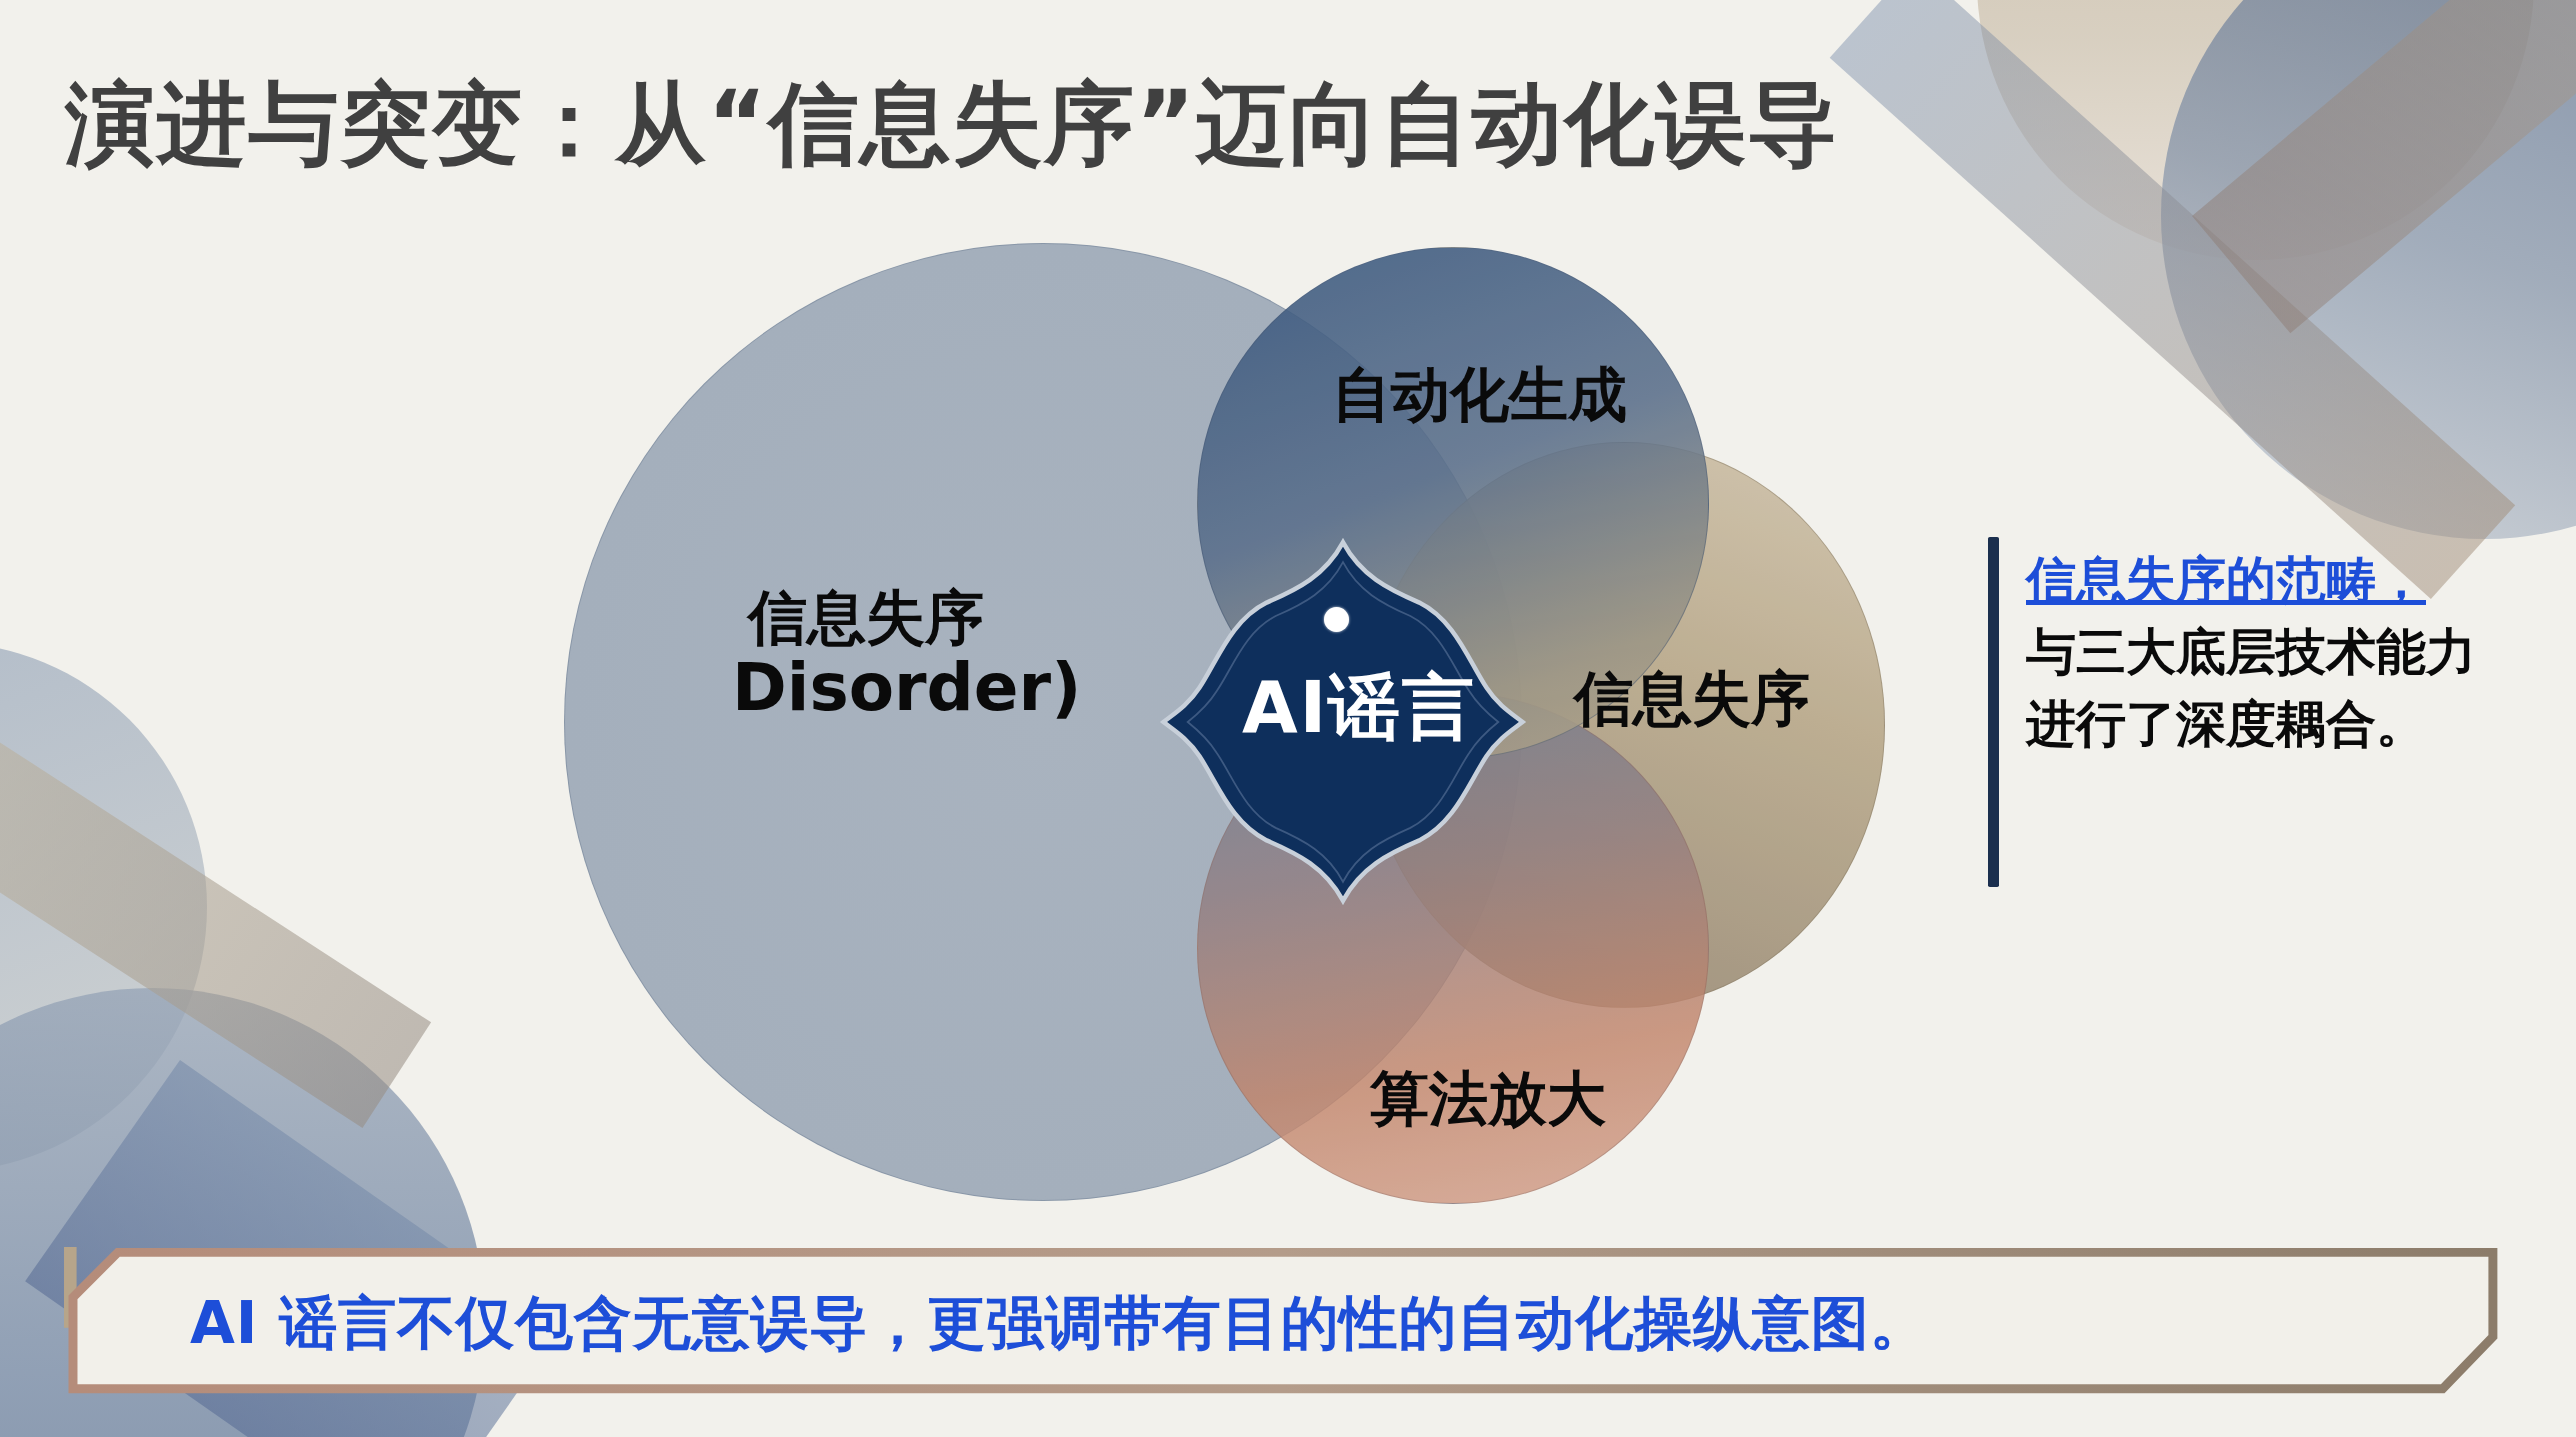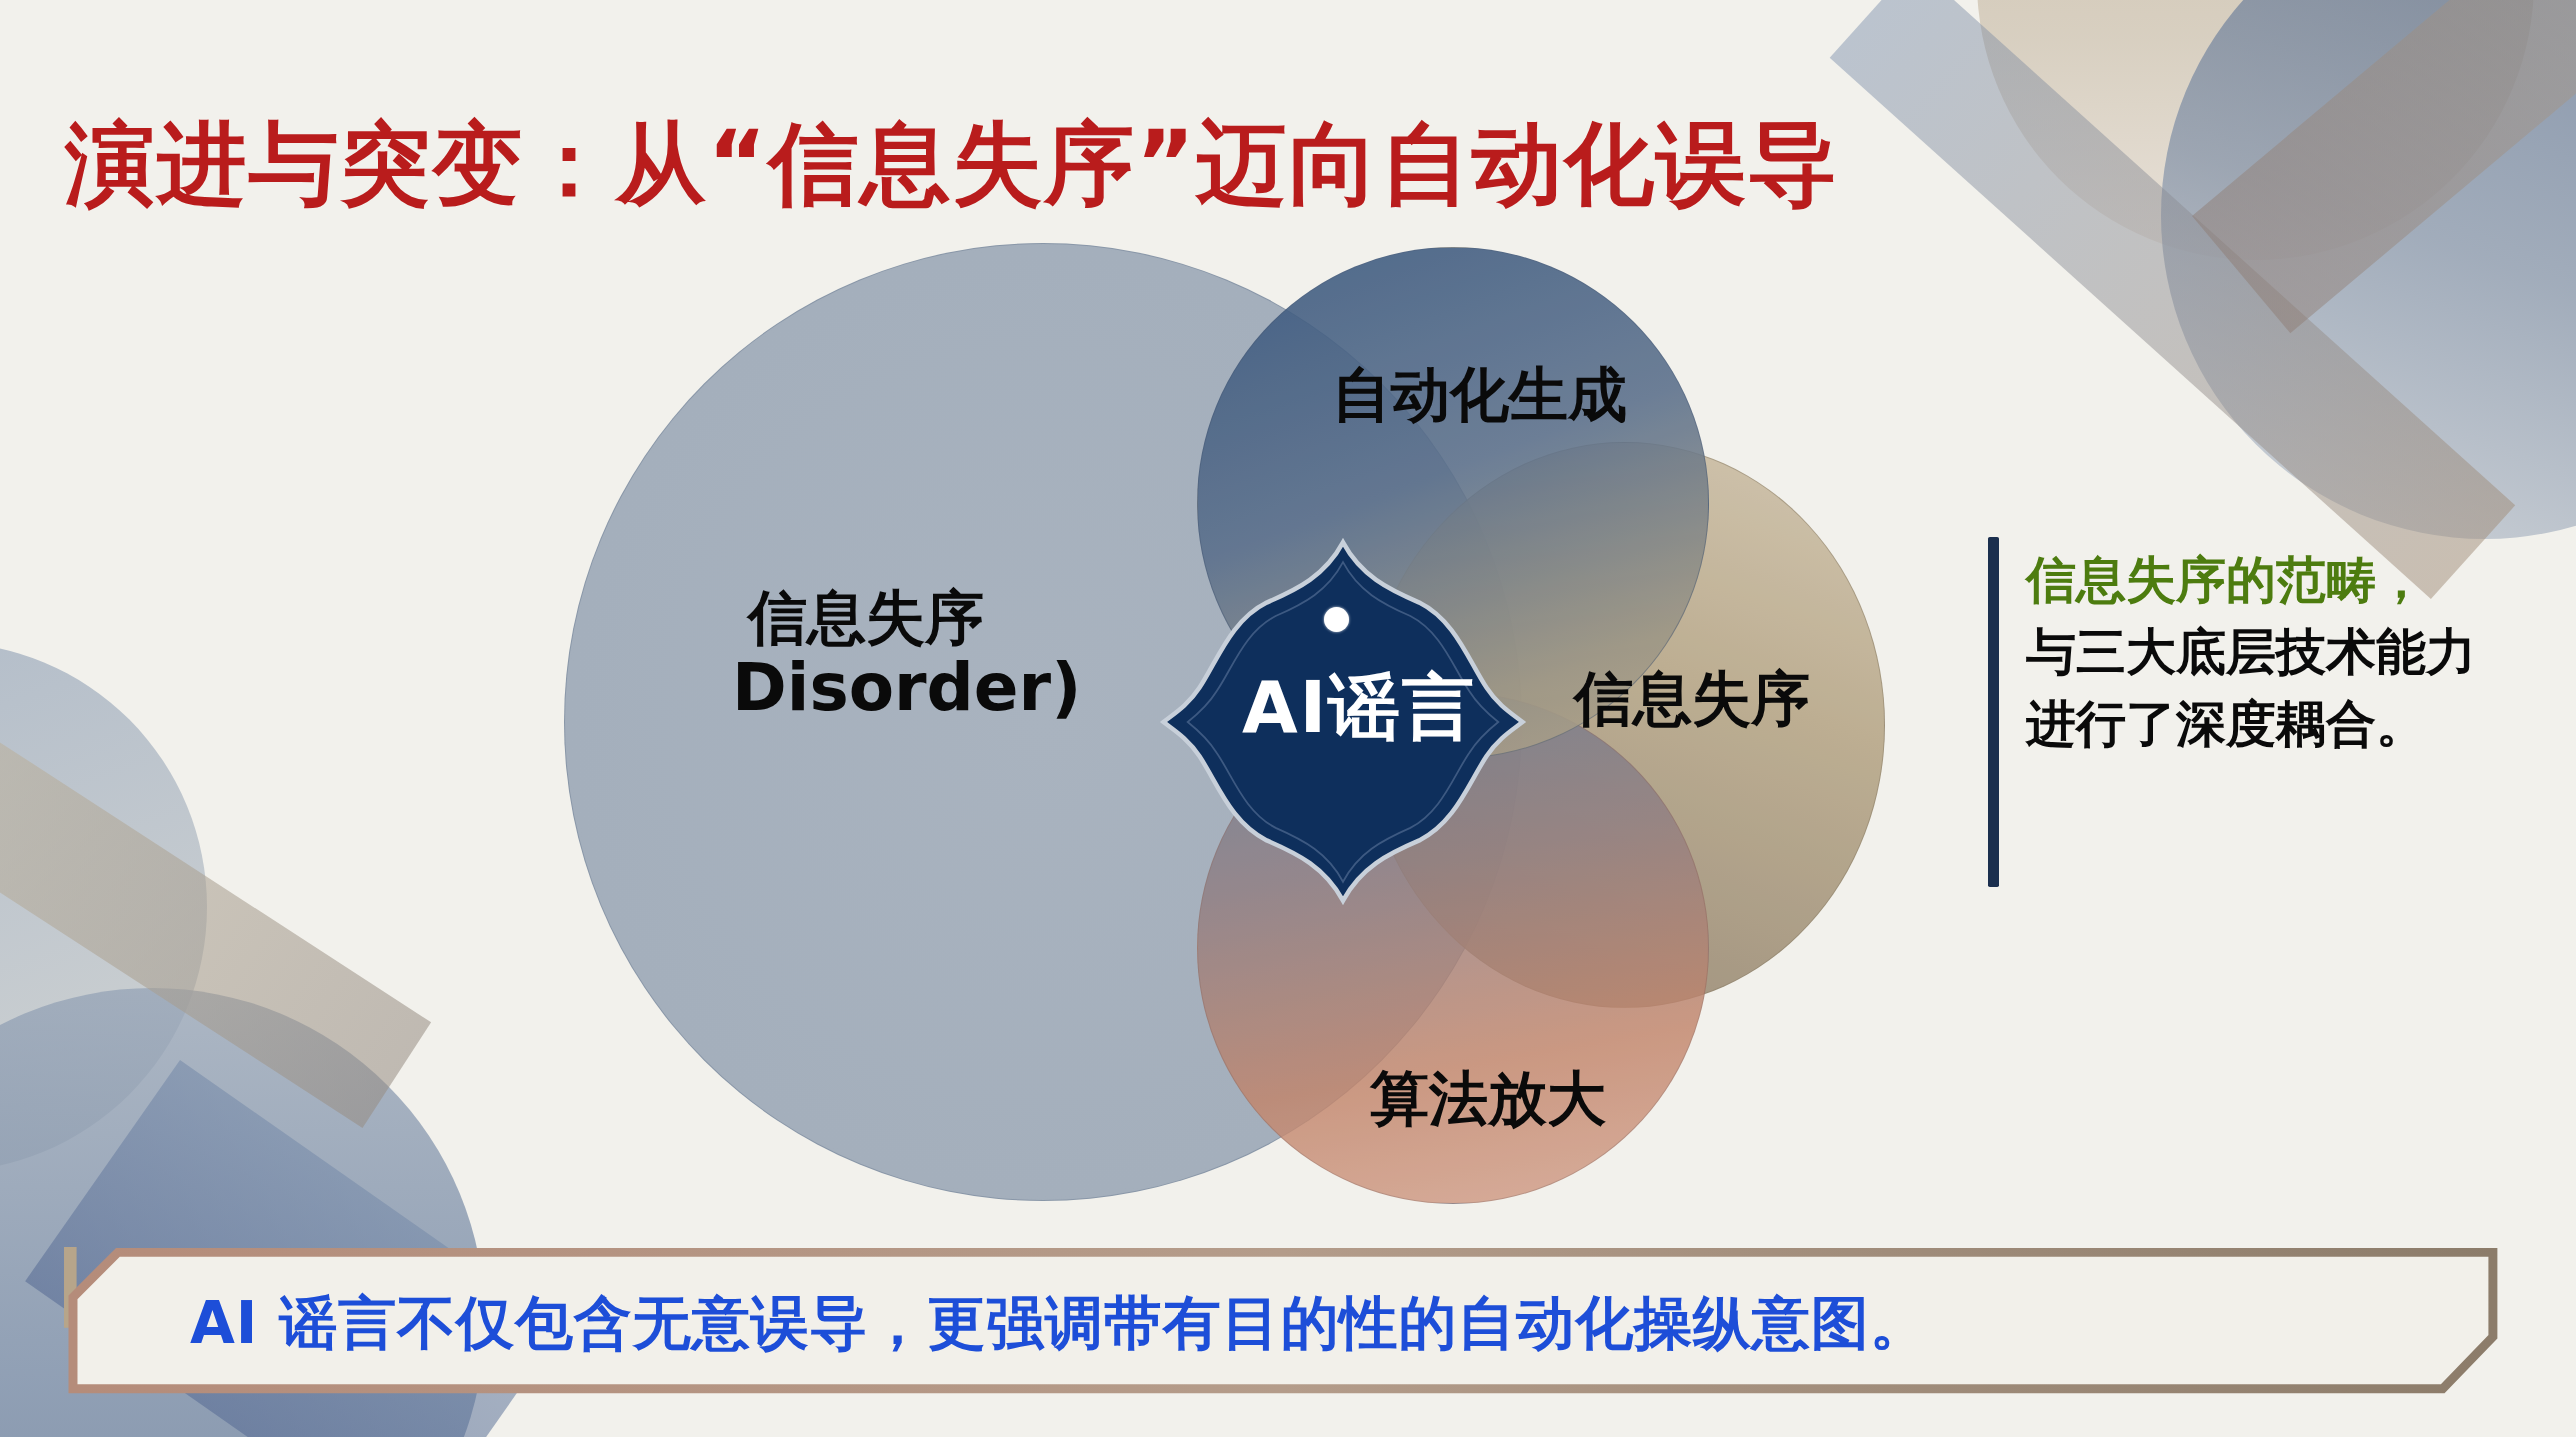--- a/index.html
+++ b/index.html
@@ -7,22 +7,22 @@
     width:2576px; height:1438px; overflow:hidden; position:relative;
     background:#f2f1ec;
     font-family:"DejaVu Sans","Liberation Sans",sans-serif;
   }
   .abs { position:absolute; }
   
   .deco { position:absolute; border-radius:50%; }
   .slab { position:absolute; transform-origin:0 0; }
 
   .title {
-    left:65px; top:70px; font-size:90px; font-weight:bold; color:#b91c1c;
-    letter-spacing:1.8px; white-space:nowrap; line-height:108px;margin-top:40px;
+    left:65px; top:70px; font-size:90px; font-weight:bold; color:#404040;
+    letter-spacing:1.8px; white-space:nowrap; line-height:108px;
   }
 
   .circle { position:absolute; border-radius:50%; }
   .c-big {
     left:564px; top:243px; width:956px; height:956px;
     background:radial-gradient(circle at 50% 50%, #a9b3bf 0%, #a4afbc 70%, #9ba7b5 100%);
     border:1.8px solid rgba(120,135,155,0.6);
   }
   .c-top {
     left:1197px; top:247px; width:510px; height:510px;
@@ -62,21 +62,21 @@
   }
 
   .side-bar {
     position:absolute; left:1988px; top:537px; width:10.8px; height:350px; background:#1b2f4e;
     border-radius:1.8px;
   }
   .side-text {
     position:absolute; left:2026px; top:544px; font-size:50px; font-weight:bold; color:#0a0a0a;
     line-height:72px; white-space:nowrap;
   }
-  .side-text .hl { color:#4d7c0f; }
+  .side-text .hl { color:#1d4ed8;text-decoration:underline; }
 
   .banner {
     position:absolute; left:63px; top:1247px; width:2439px; height:149px;
   }
   .banner-text {
     position:absolute; left:190px; top:1285px; font-size:58px; font-weight:bold; color:#1d4ed8;
     white-space:nowrap; letter-spacing:0.9px;
   }
 </style>
 </head>

